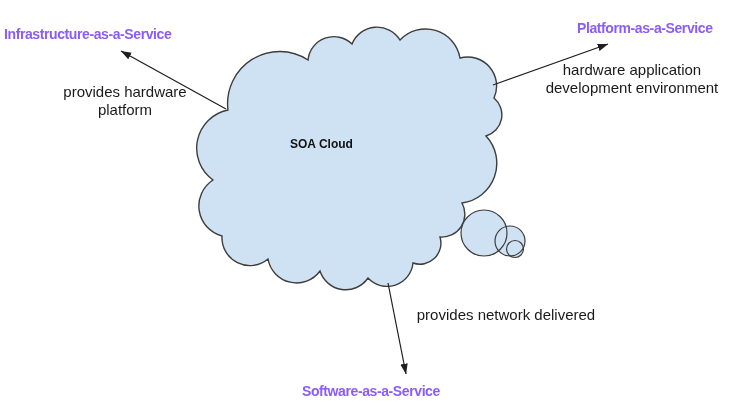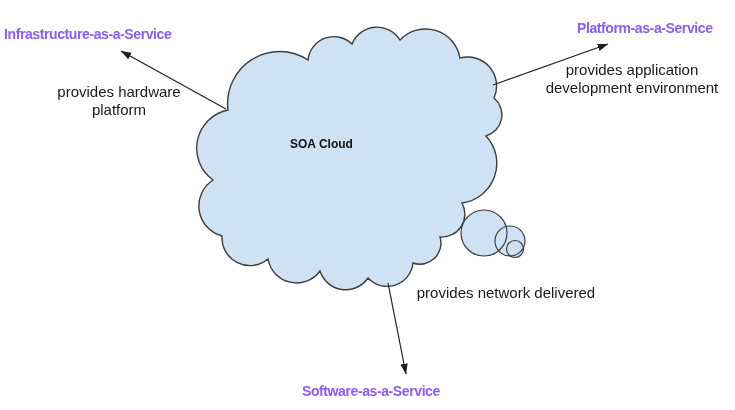--- a/index.html
+++ b/index.html
@@ -12,24 +12,24 @@
   .bubble-strokes circle{fill:none;stroke:#3d3d3d;stroke-width:1.2px;}
   .arrows line{stroke:#1f1f1f;stroke-width:1.2px;}
   .label{position:absolute;color:#1a1a1a;white-space:nowrap;}
   .svc-title{font-weight:bold;font-size:14px;letter-spacing:-0.4px;color:#8b5cf6;}
   .desc{font-size:15px;line-height:18px;text-align:center;white-space:normal;}
   .cloud-label{
     position:absolute;left:290px;top:134px;
     font-weight:bold;font-size:12px;line-height:21px;color:#111111;
   }
   .pos-iaas-title{left:4px;top:26px;}
-  .pos-iaas-desc{left:44px;top:83px;width:150px;}
+  .pos-iaas-desc{left:50px;top:83px;width:150px;}
   .pos-paas-title{left:577px;top:20px;text-align:center;}
   .pos-paas-desc{left:522px;top:61px;width:220px;}
-  .pos-saas-desc{left:396px;top:284px;width:220px;}
+  .pos-saas-desc{left:396px;top:306px;width:220px;}
   .pos-saas-title{left:302px;top:383px;width:210px;}
 </style>
 </head>
 <body>
 
 <div class="stage">
 
   <svg width="735" height="410" viewBox="0 0 735 410">
     <defs>
       <marker id="ah" viewBox="0 0 10 8" refX="9.4" refY="4" markerWidth="11" markerHeight="9" markerUnits="userSpaceOnUse" orient="auto">
@@ -79,21 +79,21 @@
   </div>
 
   <div class="label svc-title pos-iaas-title">Infrastructure-as-a-Service</div>
   <div class="label desc pos-iaas-desc">
     <span>provides hardware</span><br>
     <span>platform</span>
   </div>
 
   <div class="label svc-title pos-paas-title">Platform-as-a-Service</div>
   <div class="label desc pos-paas-desc">
-    <span>provides application</span><br>
+    <span>hardware application</span><br>
     <span>development environment</span>
   </div>
 
   <div class="label desc pos-saas-desc">
     <span>provides network delivered</span><br>
   </div>
   <div class="label svc-title pos-saas-title">Software-as-a-Service</div>
 
 </div>
 

